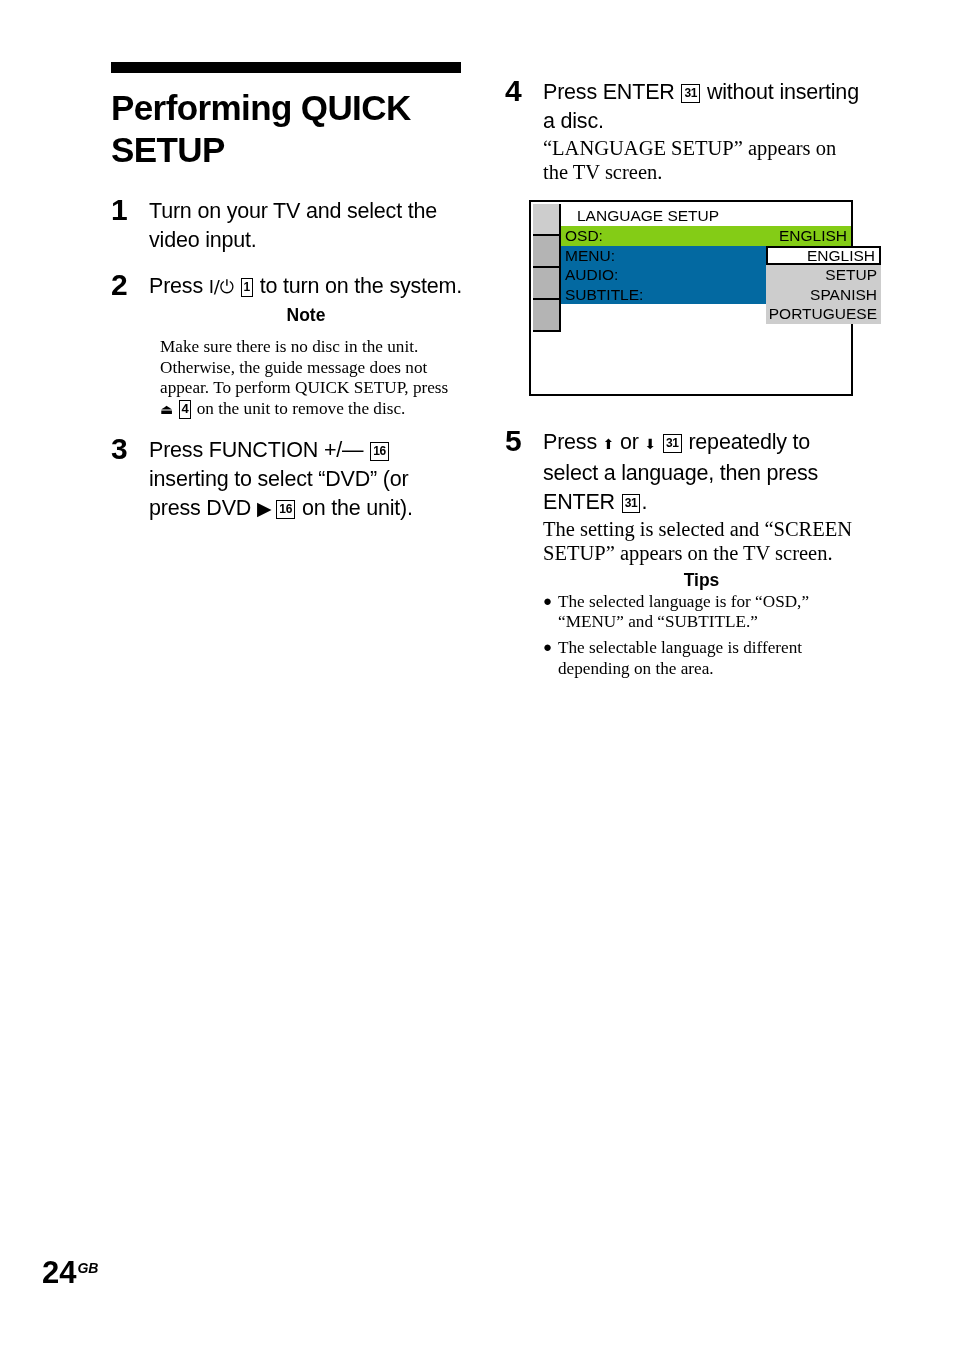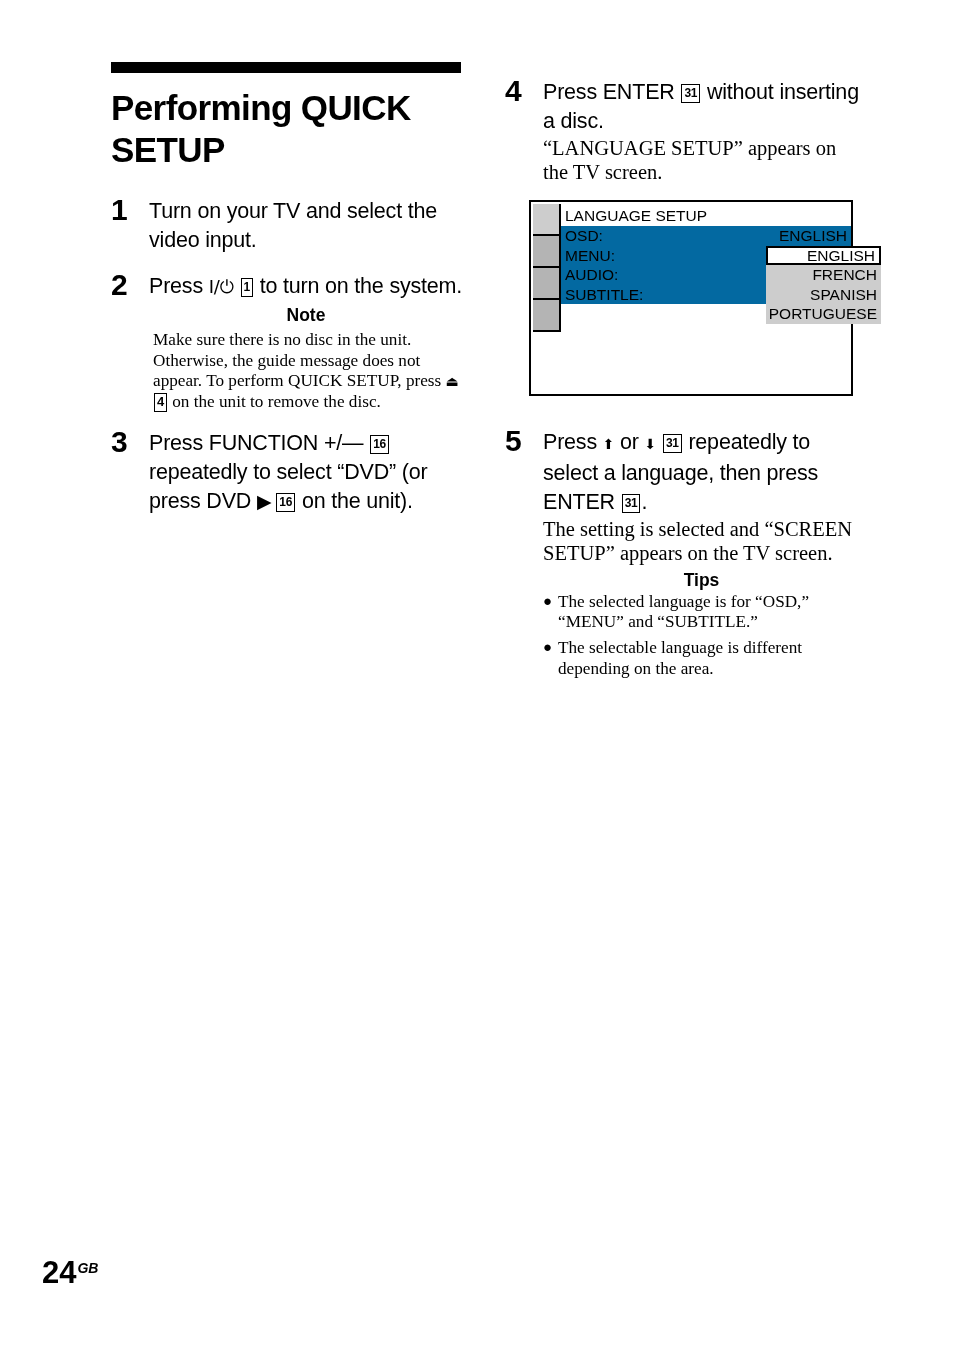--- a/index.html
+++ b/index.html
@@ -94,21 +94,21 @@
     font-weight: bold;
     font-size: 17.5px;
     line-height: 22px;
     margin: 3px 0 1px 0;
     text-align: center;
   }
   .small-body {
     font-family: "Liberation Serif", serif;
     font-size: 17.2px;
     line-height: 20.6px;
-    margin: 4px;
+    margin: 11px;
   }
   .tips-list {
     list-style: none;
     margin: 0;
     padding: 0;
   }
   .tips-list li {
     position: relative;
     padding-left: 15px;
     font-family: "Liberation Serif", serif;
@@ -187,37 +187,37 @@
   .osd-panel {
     position: absolute;
     left: 30px;
     top: 2px;
     right: 0;
     bottom: 0;
   }
   .osd-title {
     font-size: 15.5px;
     line-height: 19px;
-    padding: 2px 0 0 4px;
+    padding: 2px 0 0 16px;
     color: #000;
   }
   .osd-rows {
     position: relative;
     margin-top: 1px;
   }
   .osd-row {
     position: relative;
     height: 19.5px;
     line-height: 19.5px;
     font-size: 15.5px;
     padding-left: 4px;
     box-sizing: border-box;
   }
   .osd-row.light {
-    background: #0369a1;
+    background: #84cc16;
   }
   .osd-row.dark {
     background: #0369a1;
   }
   .osd-row .val {
     position: absolute;
     right: 4px;
     top: 0;
   }
   .osd-dropdown {
@@ -288,21 +288,21 @@
         <span class="glyph-sm">⏏</span>
         <span class="refbox serif-ctx">4</span>
         <span>on the unit to remove the disc.</span>
       </p>
     </div>
 
     <div class="step">
       <div class="step-num">3</div>
       <p class="step-head"><span>Press FUNCTION +/—</span>
         <span class="refbox">16</span>
-        <span>repeatedly to select “DVD” (or press DVD</span>
+        <span>inserting to select “DVD” (or press DVD</span>
         <span class="glyph-play">▶</span>
         <span class="refbox">16</span>
         <span>on the unit).</span>
       </p>
     </div>
 
   </div>
 
   <div class="col-right">
 
@@ -338,21 +338,21 @@
         </div>
         <div class="osd-row dark">
           <span>AUDIO:</span>
         </div>
         <div class="osd-row dark">
           <span>SUBTITLE:</span>
         </div>
 
         <div class="osd-dropdown">
           <div class="osd-opt selected">ENGLISH</div>
-          <div class="osd-opt">FRENCH</div>
+          <div class="osd-opt">SETUP</div>
           <div class="osd-opt">SPANISH</div>
           <div class="osd-opt">PORTUGUESE</div>
         </div>
       </div>
     </div>
   </div>
 
   <div class="col-right" style="top:428px;">
     <div class="step">
       <div class="step-num">5</div>

